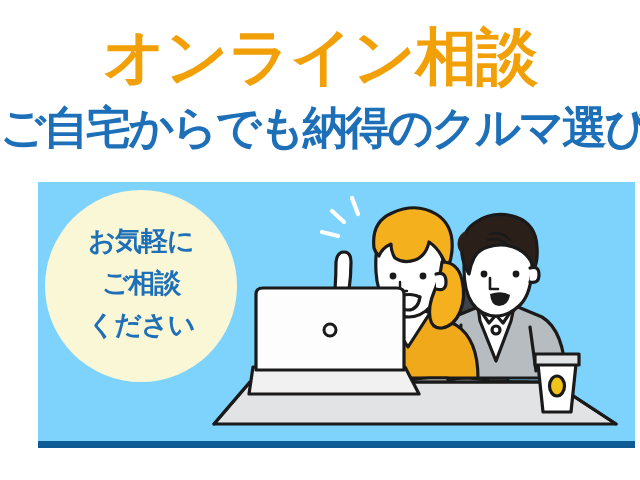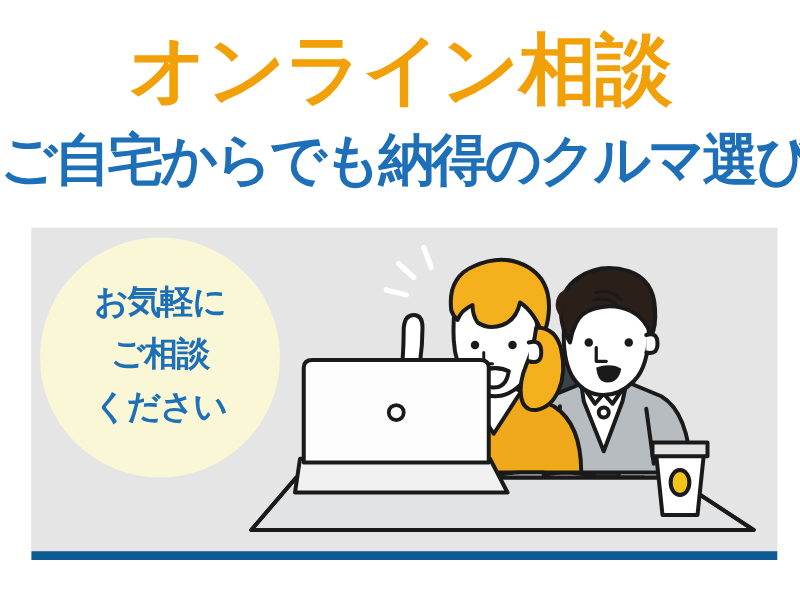--- a/index.html
+++ b/index.html
@@ -38,23 +38,23 @@
     line-height:48px;
     font-weight:bold;
     letter-spacing:-2.5px;
     color:#1D6FB8;
     white-space:nowrap;
   }
 
   
   #panel {
     position:absolute;
-    left:25px; top:182px;
+    left:38px; top:182px;
     width:597px; height:266px;
-    background:#e5e5e5;
+    background:#7dd3fc;
     overflow:hidden;
   }
   #panel-shade {
     position:absolute;
     left:0; bottom:0; width:100%; height:7px;
     background:#0E5A95;
   }
 
   
   #bubble {

